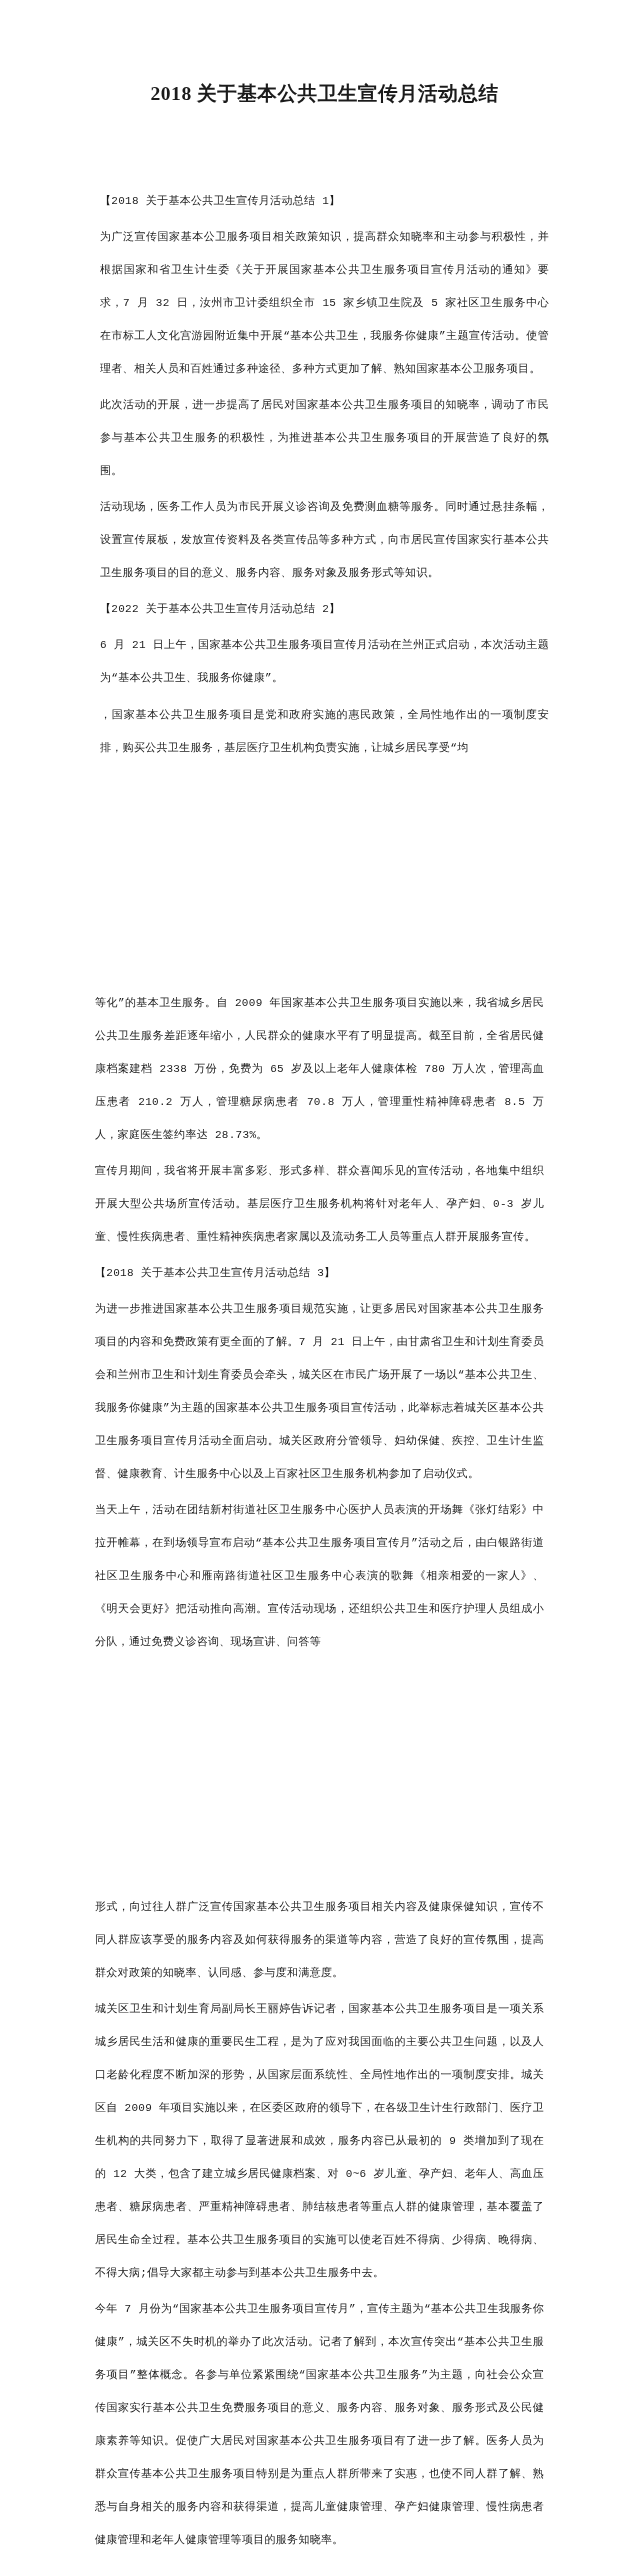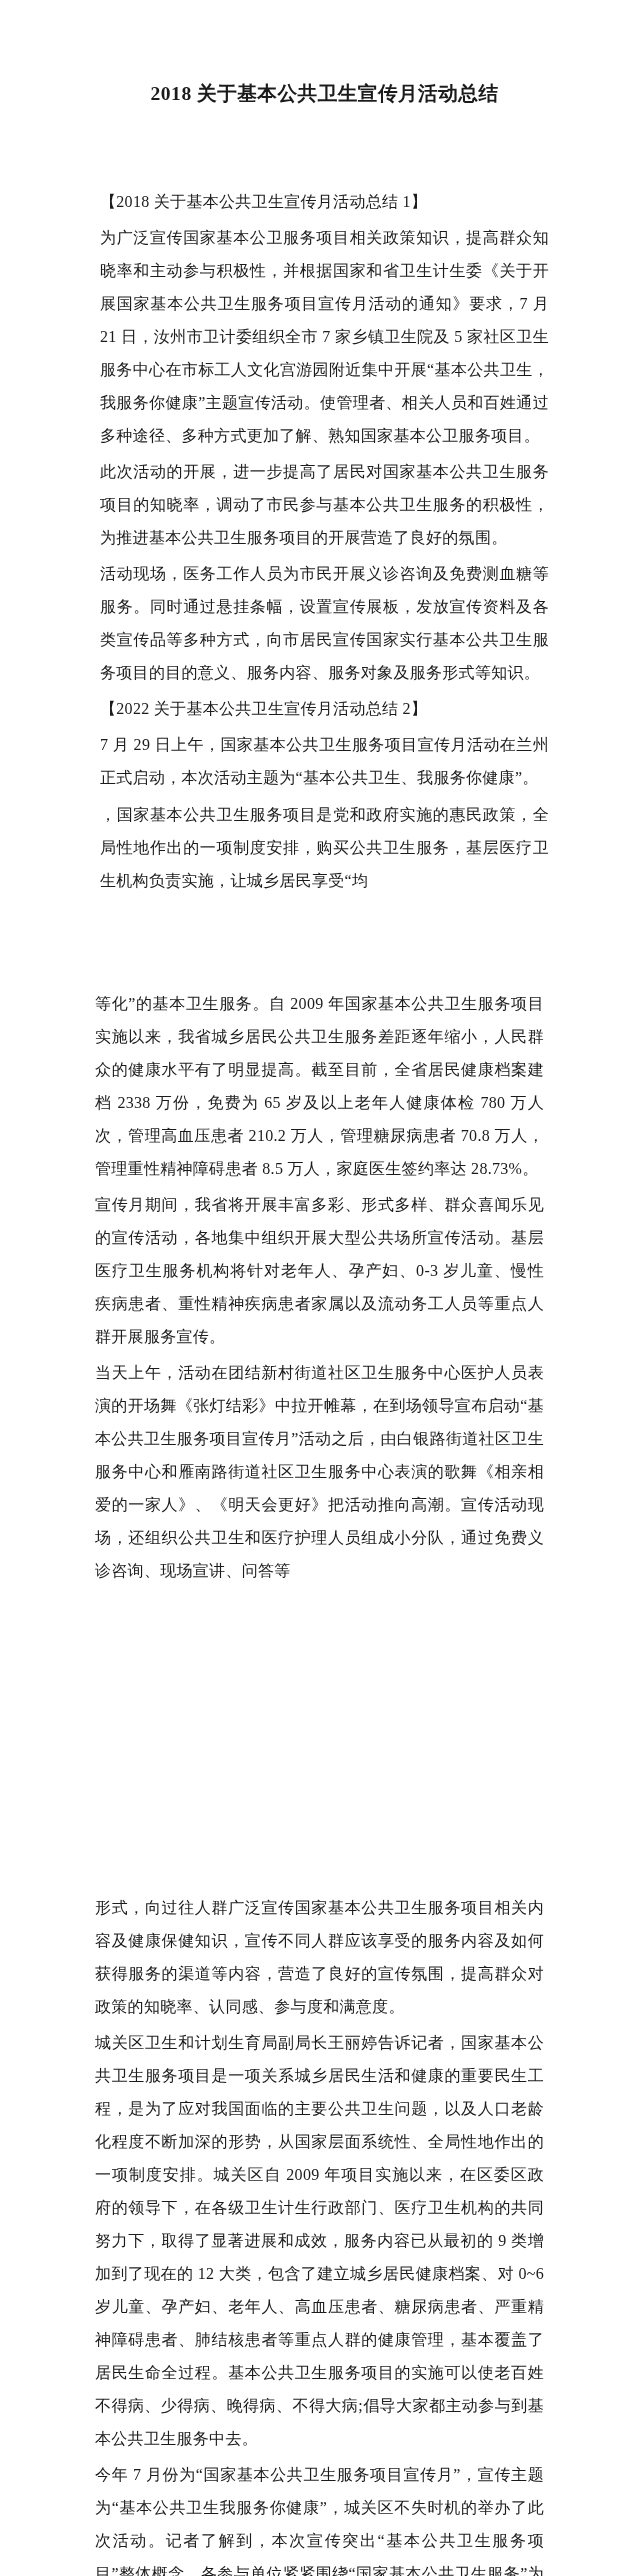--- a/index.html
+++ b/index.html
@@ -28,47 +28,50 @@
     font-size: 19.6px;
     font-weight: bold;
     text-align: center;
     line-height: 41px;
     height: 41px;
     margin: 0 0 71px 0;
     letter-spacing: 0.5px;
     white-space: nowrap;
   }
   .sec-heading, .para {
-    font-size: 16px;
+    font-size: 11px;
     line-height: 33px;
     letter-spacing: 0.3px;
     margin: 0 0 3.1px 0;
+    font-family: Liberation Mono, monospace;
   }
   .para { text-align: justify; }
 </style>
 </head>
 <body>
 
 <div class="canvas">
     <div class="page page-first">
       <div class="inner">
         <div class="doc-title">2018 关于基本公共卫生宣传月活动总结</div>
         <div class="sec-heading">【2018 关于基本公共卫生宣传月活动总结 1】</div>
-        <div class="para">为广泛宣传国家基本公卫服务项目相关政策知识，提高群众知晓率和主动参与积极性，并根据国家和省卫生计生委《关于开展国家基本公共卫生服务项目宣传月活动的通知》要求，7 月 21 日，汝州市卫计委组织全市 7 家乡镇卫生院及 5 家社区卫生服务中心在市标工人文化宫游园附近集中开展“基本公共卫生，我服务你健康”主题宣传活动。使管理者、相关人员和百姓通过多种途径、多种方式更加了解、熟知国家基本公卫服务项目。</div>
+        <div class="para">为广泛宣传国家基本公卫服务项目相关政策知识，提高群众知晓率和主动参与积极性，并根据国家和省卫生计生委《关于开展国家基本公共卫生服务项目宣传月活动的通知》要求，7 月 32 日，汝州市卫计委组织全市 15 家乡镇卫生院及 5 家社区卫生服务中心在市标工人文化宫游园附近集中开展“基本公共卫生，我服务你健康”主题宣传活动。使管理者、相关人员和百姓通过多种途径、多种方式更加了解、熟知国家基本公卫服务项目。</div>
         <div class="para">此次活动的开展，进一步提高了居民对国家基本公共卫生服务项目的知晓率，调动了市民参与基本公共卫生服务的积极性，为推进基本公共卫生服务项目的开展营造了良好的氛围。</div>
         <div class="para">活动现场，医务工作人员为市民开展义诊咨询及免费测血糖等服务。同时通过悬挂条幅，设置宣传展板，发放宣传资料及各类宣传品等多种方式，向市居民宣传国家实行基本公共卫生服务项目的目的意义、服务内容、服务对象及服务形式等知识。</div>
         <div class="sec-heading">【2022 关于基本公共卫生宣传月活动总结 2】</div>
-        <div class="para">7 月 29 日上午，国家基本公共卫生服务项目宣传月活动在兰州正式启动，本次活动主题为“基本公共卫生、我服务你健康”。</div>
+        <div class="para">6 月 21 日上午，国家基本公共卫生服务项目宣传月活动在兰州正式启动，本次活动主题为“基本公共卫生、我服务你健康”。</div>
         <div class="para">，国家基本公共卫生服务项目是党和政府实施的惠民政策，全局性地作出的一项制度安排，购买公共卫生服务，基层医疗卫生机构负责实施，让城乡居民享受“均</div>
       </div>
     </div>
     <div class="page page-rest">
       <div class="inner">
         <div class="para">等化”的基本卫生服务。自 2009 年国家基本公共卫生服务项目实施以来，我省城乡居民公共卫生服务差距逐年缩小，人民群众的健康水平有了明显提高。截至目前，全省居民健康档案建档 2338 万份，免费为 65 岁及以上老年人健康体检 780 万人次，管理高血压患者 210.2 万人，管理糖尿病患者 70.8 万人，管理重性精神障碍患者 8.5 万人，家庭医生签约率达 28.73%。</div>
         <div class="para">宣传月期间，我省将开展丰富多彩、形式多样、群众喜闻乐见的宣传活动，各地集中组织开展大型公共场所宣传活动。基层医疗卫生服务机构将针对老年人、孕产妇、0-3 岁儿童、慢性疾病患者、重性精神疾病患者家属以及流动务工人员等重点人群开展服务宣传。</div>
+        <div class="sec-heading">【2018 关于基本公共卫生宣传月活动总结 3】</div>
+        <div class="para">为进一步推进国家基本公共卫生服务项目规范实施，让更多居民对国家基本公共卫生服务项目的内容和免费政策有更全面的了解。7 月 21 日上午，由甘肃省卫生和计划生育委员会和兰州市卫生和计划生育委员会牵头，城关区在市民广场开展了一场以“基本公共卫生、我服务你健康”为主题的国家基本公共卫生服务项目宣传活动，此举标志着城关区基本公共卫生服务项目宣传月活动全面启动。城关区政府分管领导、妇幼保健、疾控、卫生计生监督、健康教育、计生服务中心以及上百家社区卫生服务机构参加了启动仪式。</div>
         <div class="para">当天上午，活动在团结新村街道社区卫生服务中心医护人员表演的开场舞《张灯结彩》中拉开帷幕，在到场领导宣布启动“基本公共卫生服务项目宣传月”活动之后，由白银路街道社区卫生服务中心和雁南路街道社区卫生服务中心表演的歌舞《相亲相爱的一家人》、《明天会更好》把活动推向高潮。宣传活动现场，还组织公共卫生和医疗护理人员组成小分队，通过免费义诊咨询、现场宣讲、问答等</div>
       </div>
     </div>
     <div class="page page-rest">
       <div class="inner">
         <div class="para">形式，向过往人群广泛宣传国家基本公共卫生服务项目相关内容及健康保健知识，宣传不同人群应该享受的服务内容及如何获得服务的渠道等内容，营造了良好的宣传氛围，提高群众对政策的知晓率、认同感、参与度和满意度。</div>
         <div class="para">城关区卫生和计划生育局副局长王丽婷告诉记者，国家基本公共卫生服务项目是一项关系城乡居民生活和健康的重要民生工程，是为了应对我国面临的主要公共卫生问题，以及人口老龄化程度不断加深的形势，从国家层面系统性、全局性地作出的一项制度安排。城关区自 2009 年项目实施以来，在区委区政府的领导下，在各级卫生计生行政部门、医疗卫生机构的共同努力下，取得了显著进展和成效，服务内容已从最初的 9 类增加到了现在的 12 大类，包含了建立城乡居民健康档案、对 0~6 岁儿童、孕产妇、老年人、高血压患者、糖尿病患者、严重精神障碍患者、肺结核患者等重点人群的健康管理，基本覆盖了居民生命全过程。基本公共卫生服务项目的实施可以使老百姓不得病、少得病、晚得病、不得大病;倡导大家都主动参与到基本公共卫生服务中去。</div>
         <div class="para">今年 7 月份为“国家基本公共卫生服务项目宣传月”，宣传主题为“基本公共卫生我服务你健康”，城关区不失时机的举办了此次活动。记者了解到，本次宣传突出“基本公共卫生服务项目”整体概念。各参与单位紧紧围绕“国家基本公共卫生服务”为主题，向社会公众宣传国家实行基本公共卫生免费服务项目的意义、服务内容、服务对象、服务形式及公民健康素养等知识。促使广大居民对国家基本公共卫生服务项目有了进一步了解。医务人员为群众宣传基本公共卫生服务项目特别是为重点人群所带来了实惠，也使不同人群了解、熟悉与自身相关的服务内容和获得渠道，提高儿童健康管理、孕产妇健康管理、慢性病患者健康管理和老年人健康管理等项目的服务知晓率。</div>
       </div>
     </div>

